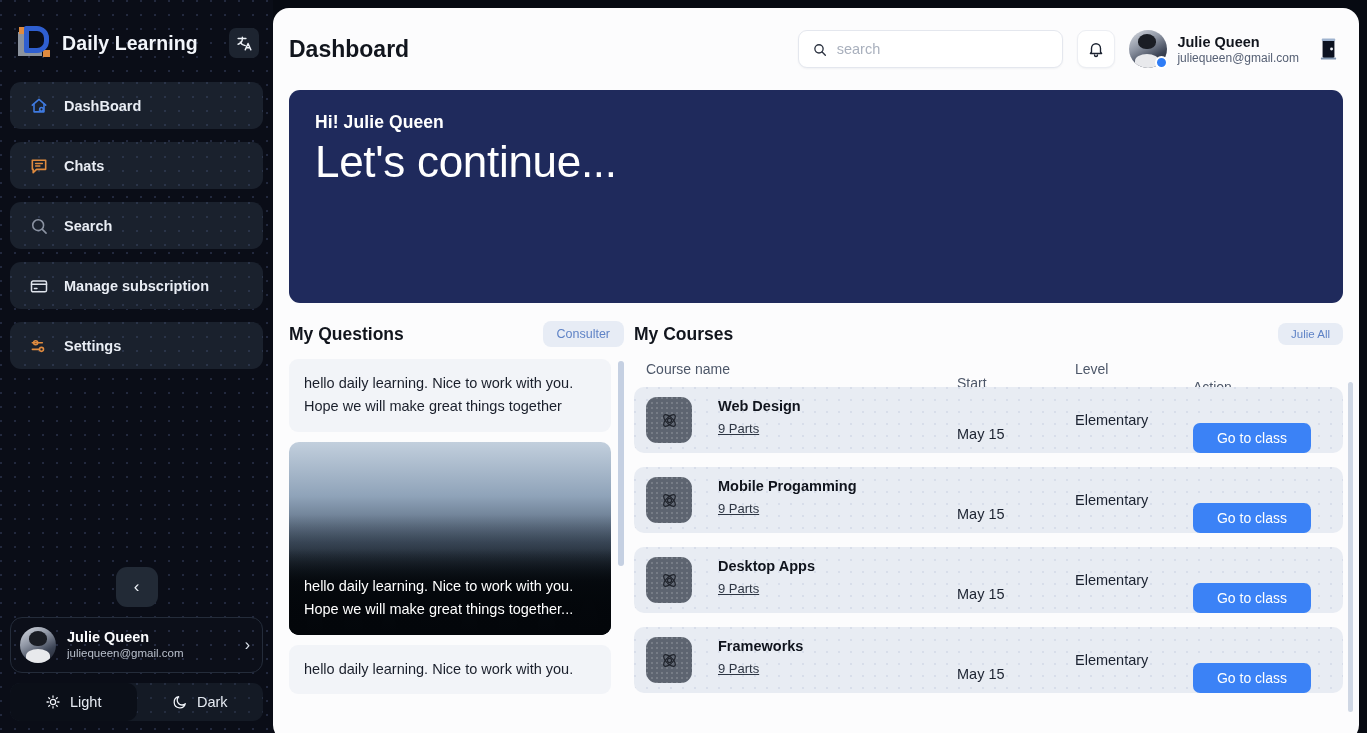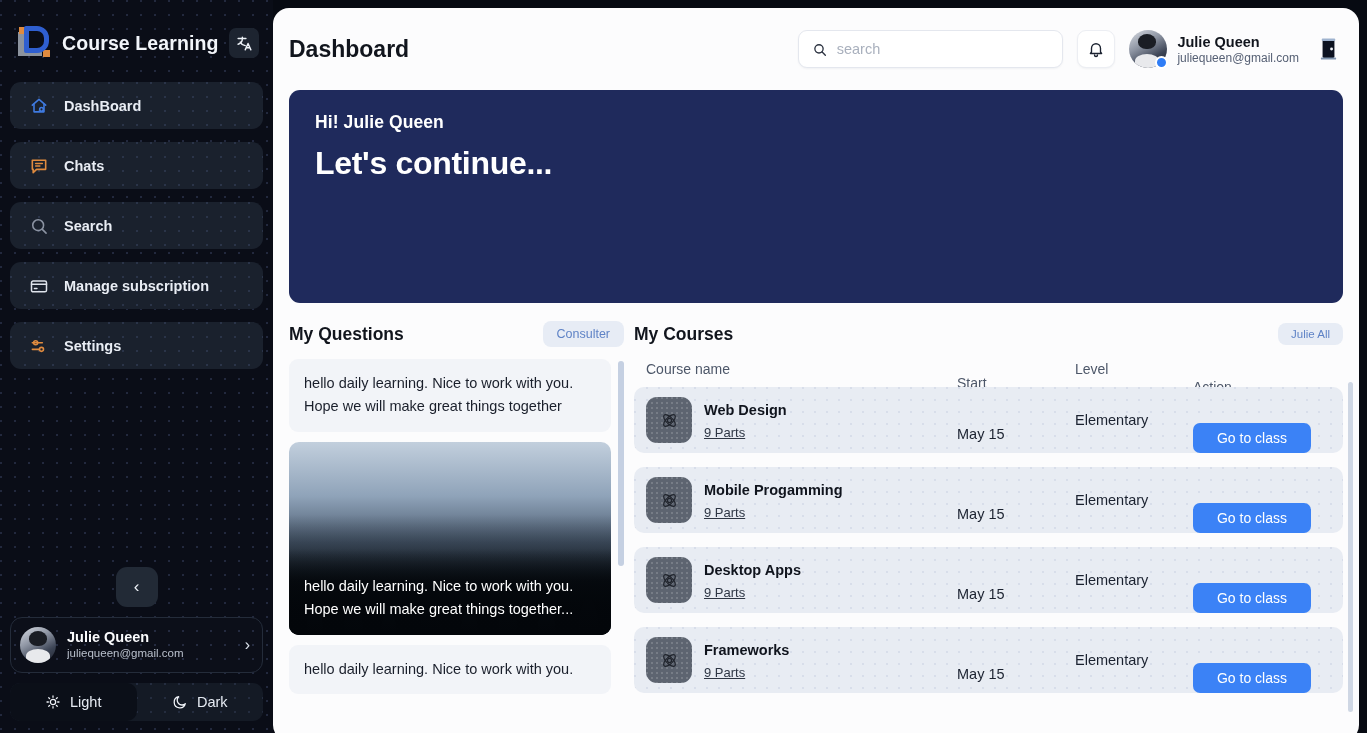--- a/index.html
+++ b/index.html
@@ -111,21 +111,21 @@
   .hu-mail{ color:#566074; }
   .door-btn{ width:30px; height:38px; display:flex; align-items:center; justify-content:center;
     background:none; border:none; cursor:pointer; }
 
   
   .hero{
     margin:0 16px; height:213px; flex:0 0 213px; border-radius:11px; background:#1f2a5c;
     padding:22px 26px; color:#fff;
   }
   .hero-hi{ font-size:17.5px; font-weight:700; letter-spacing:.1px; }
-  .hero-big{ font-size:32px; font-weight:700; margin-top:12px; letter-spacing:-.3px; }
+  .hero-big{ font-size:44px; font-weight:400; margin-top:4px; letter-spacing:-.3px; }
 
   
   .panels{ flex:1; display:flex; gap:10px; padding:14px 16px 0 16px; min-height:0; }
 
   .panel-q{ width:335px; flex:0 0 335px; display:flex; flex-direction:column; min-height:0; }
   .panel-c{ flex:1; display:flex; flex-direction:column; min-height:0; }
   .panel-head{ display:flex; align-items:center; justify-content:space-between; height:34px; }
   .panel-title{ font-size:17.5px; font-weight:700; color:#11151d; }
   .pill-btn{
     background:#e7ecf5; color:#5f83c6; border:none; border-radius:8px; cursor:pointer;
@@ -168,21 +168,21 @@
   .c-level{ width:118px; flex:0 0 118px; }
   .c-action{ width:138px; flex:0 0 138px;margin-top:35px; }
 
   .rows{ flex:1; overflow:hidden; min-height:0; }
   .row{
     display:flex; align-items:center; height:66px; border-radius:10px; padding:0 12px; margin-bottom:14px;
     background:
       radial-gradient(circle at 1px 1px, rgba(110,130,170,.13) 1px, transparent 1.3px) 0 0/12px 12px,
       #e8ecf3;
   }
-  .row .c-name{ display:flex; align-items:flex-end; gap:12px; }
+  .row .c-name{ display:flex; align-items:flex-start; gap:26px; }
   .c-ico{
     width:46px; height:46px; flex:0 0 46px; border-radius:11px; background:#5d6470;
     display:flex; align-items:center; justify-content:center;
     background-image:radial-gradient(circle at 1px 1px, rgba(255,255,255,.16) 1px, transparent 1.3px);
     background-size:5px 5px;
   }
   .c-title{ font-size:14.5px; font-weight:700; color:#10141d; line-height:1.3; }
   .c-parts{ font-size:13px; color:#2e3644; line-height:1.45; margin-top:4px;text-decoration:underline; }
   .cell-txt{ font-size:14.5px; color:#1b2230; }
   .go-btn{
@@ -198,21 +198,21 @@
 
   <aside class="sidebar">
 
     <div class="brand">
       <div class="logo-mark">
         <span class="sq-gray"></span>
           <span class="sq-or1"></span>
           <span class="sq-or2"></span>
         <span class="d-shape"></span>
       </div>
-      <div class="brand-name">Course Learning</div>
+      <div class="brand-name">Daily Learning</div>
       <button class="lang-btn">
         <svg width="17" height="17" viewBox="0 0 24 24" fill="none" stroke="#eef2f8" stroke-width="2" stroke-linecap="round" stroke-linejoin="round">
           <path d="M3 5h11M9 3v2c0 4-2.5 7-6 8"></path>
             <path d="M6 10c1.5 3 4 4.5 7 5"></path>
           <path d="M13 21l4-9 4 9M14.5 18h5"></path>
         </svg>
       </button>
     </div>
 
     <nav class="nav">

